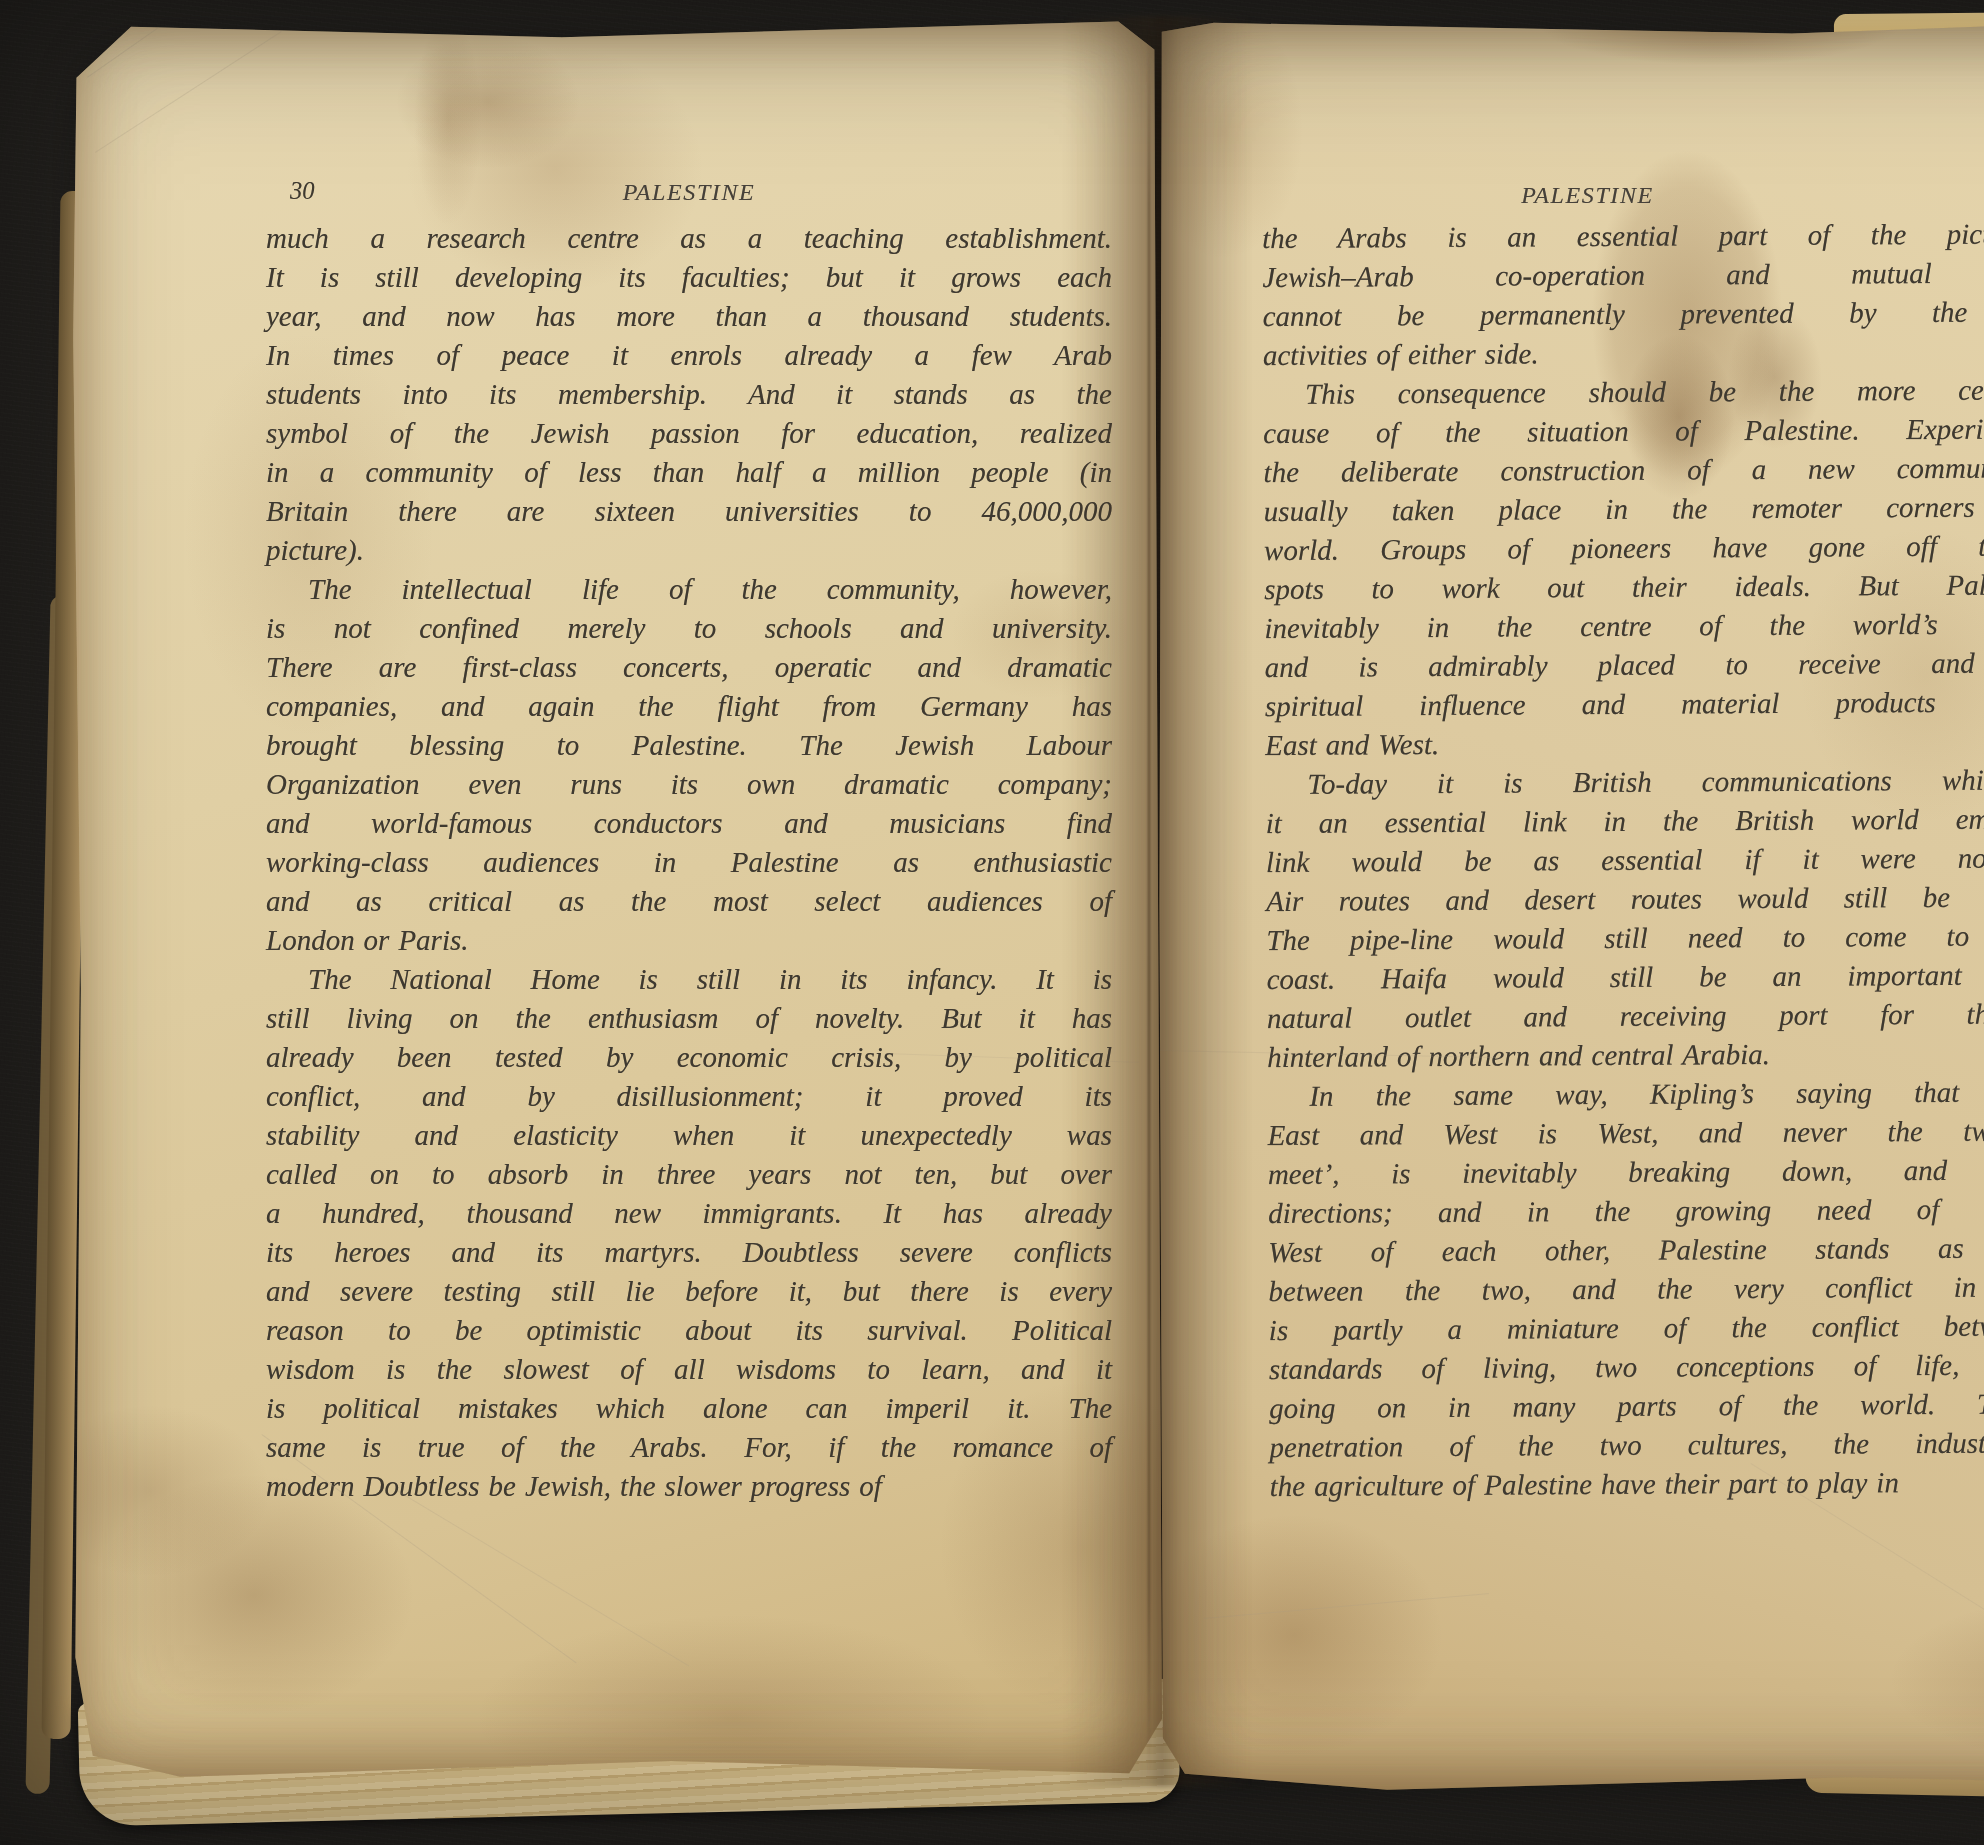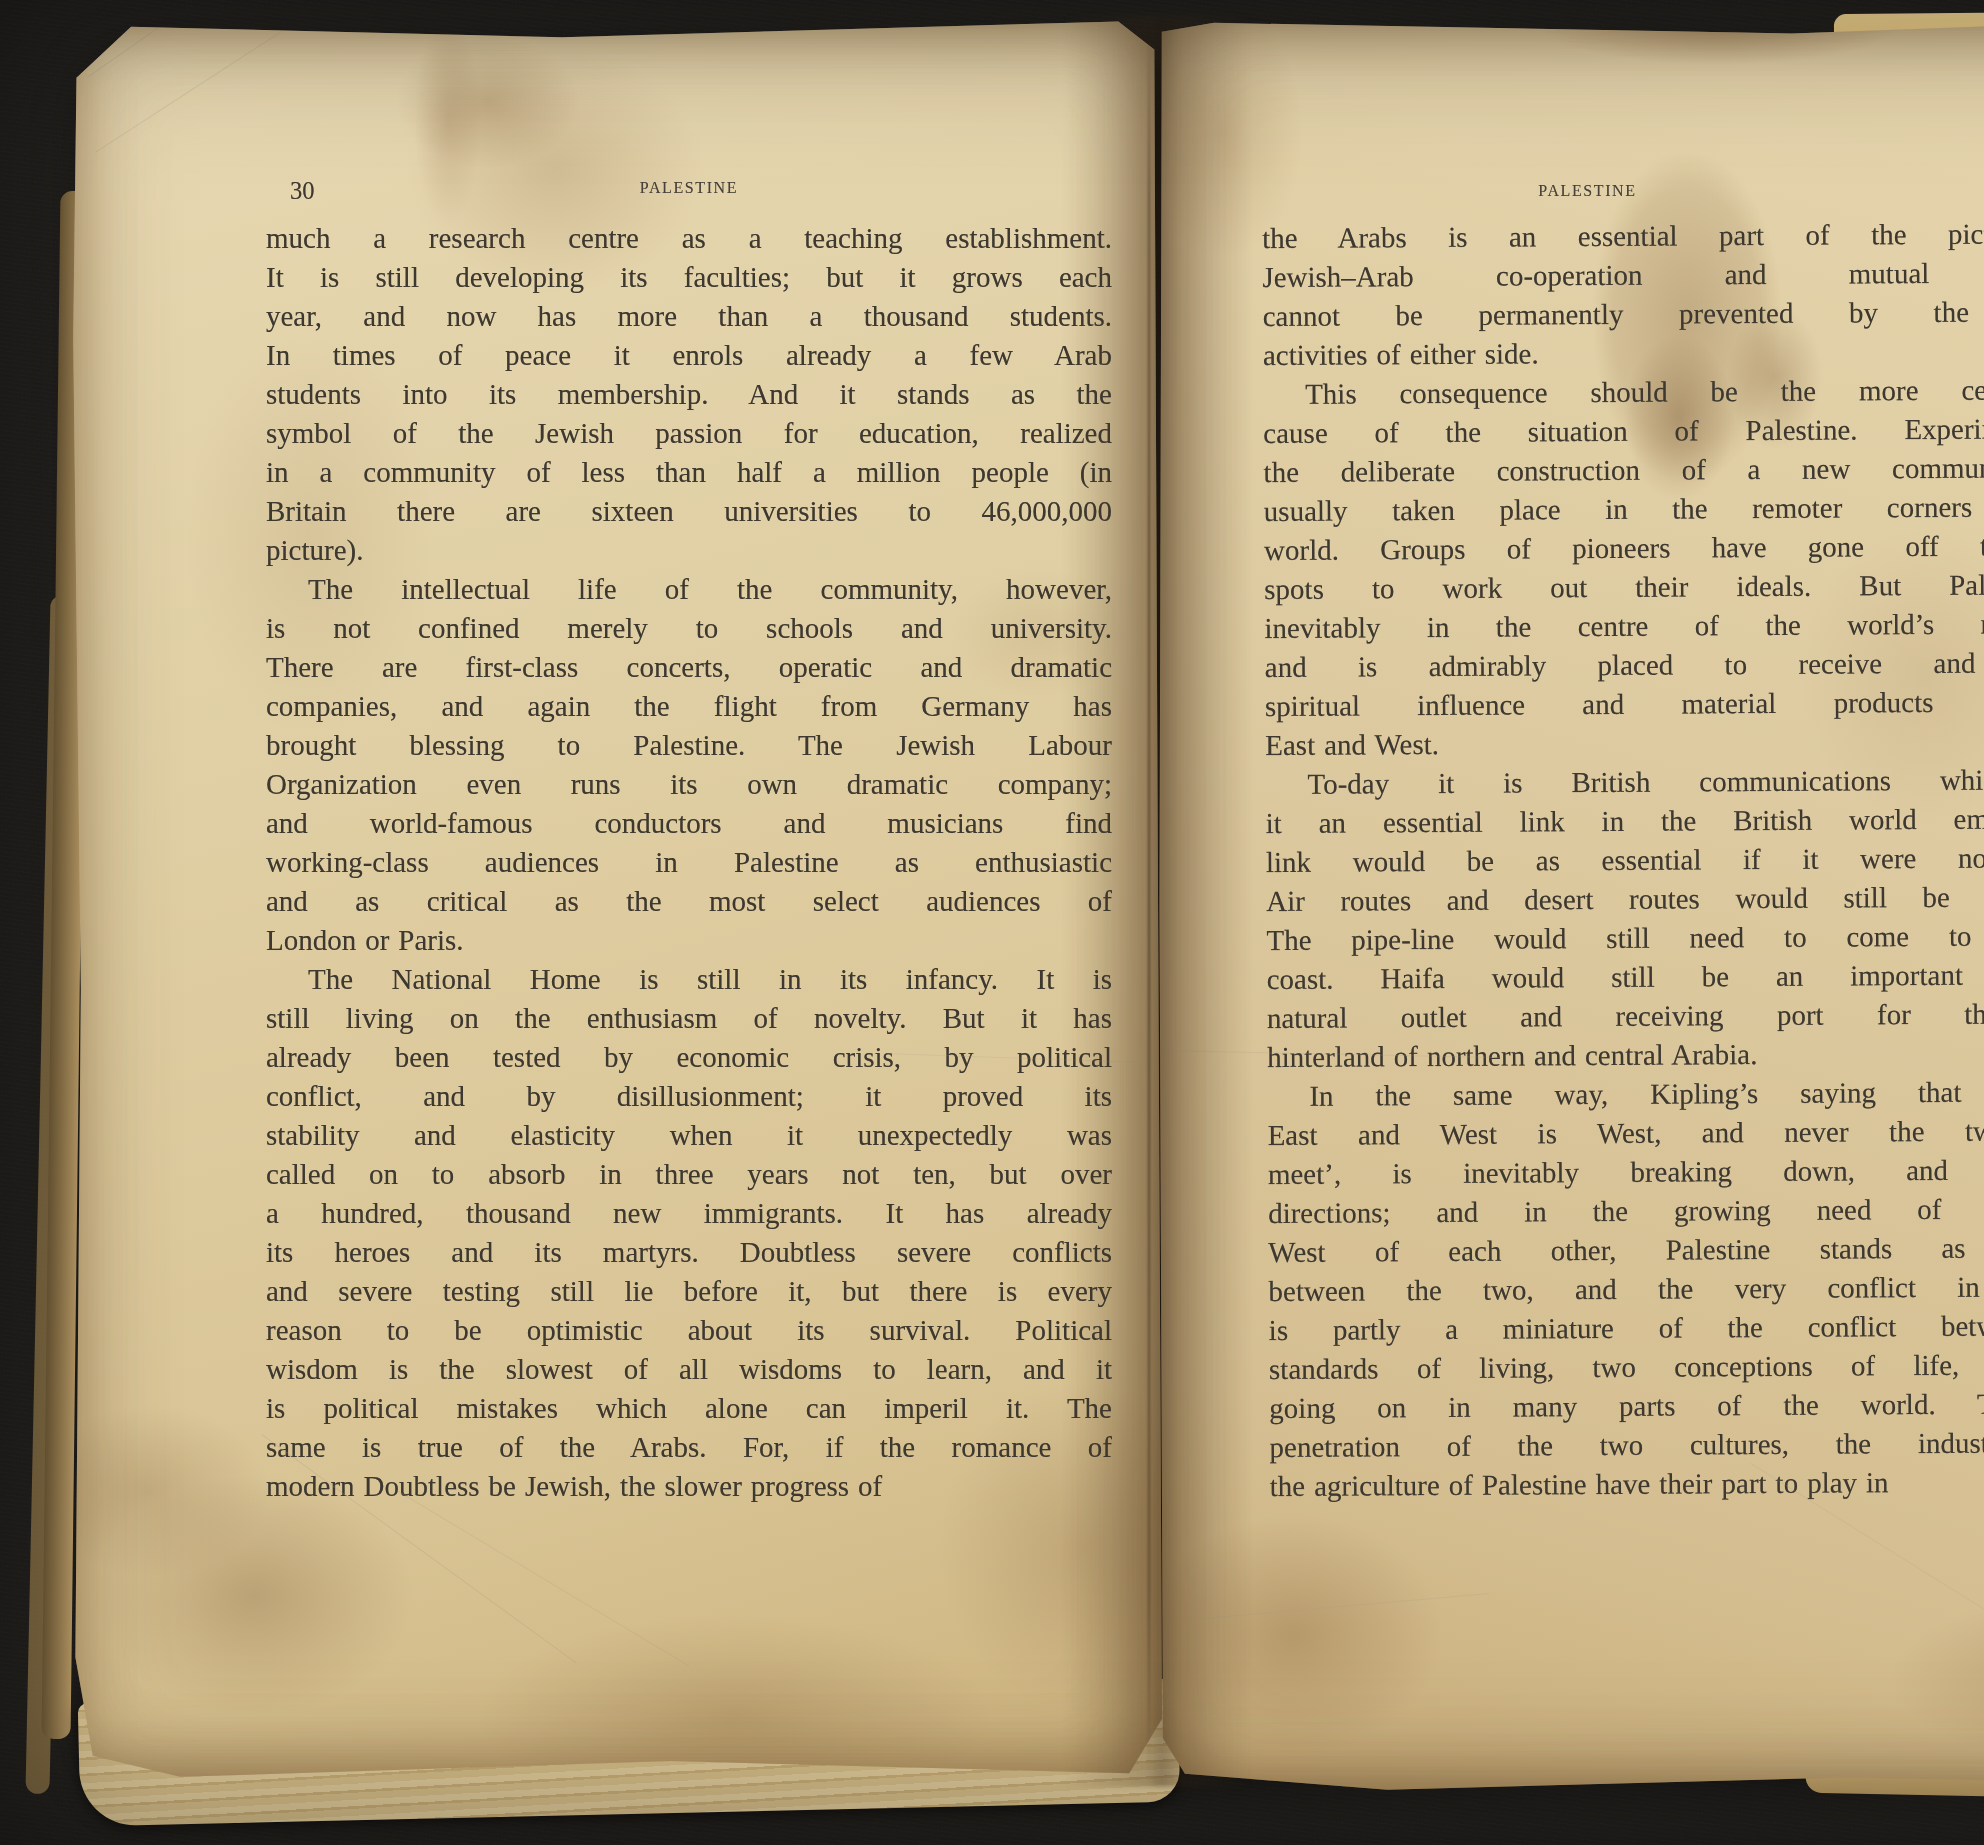--- a/index.html
+++ b/index.html
@@ -23,21 +23,21 @@
   .edge-strip-left-b{left:38px;top:595px;width:24px;height:1199px;transform:rotate(1.2deg);
     background:#8d7448;border-radius:12px;opacity:.85;}
   .edge-band-bottom-left{left:79px;top:1691px;width:1100px;height:123px;transform:rotate(-1.3deg);
     background:repeating-linear-gradient(178deg,#d9c495 0 6.4px,#c2a873 6.4px 9px,#cfb885 9px 16px);
     border-radius:9.5px 6.4px 32px 56px;box-shadow:0 3.2px 14.3px rgba(0,0,0,.55);}
   .edge-band-bottom-right{left:1806px;top:1731px;width:516px;height:67px;transform:rotate(1.2deg);
     background:linear-gradient(to bottom,#d9bd85,#b2945e);border-radius:16px;}
   .underpage-top-right{left:1834px;top:12px;width:422px;height:40px;transform:rotate(-.6deg);
     background:linear-gradient(to bottom,#ecd08f,#dcb96f);border-radius:12px 18px 5.6px 5.6px;}
   
-  .page{position:absolute;z-index:2;}
+  .page{position:absolute;z-index:2;font-style:italic;}
   .page-left{
     left:71px;top:21.4px;width:1091px;height:1759px;
     clip-path:polygon(5.5% .3%,45% .9%,96% 0%,99.3% 1.6%,99.6% 45%,100% 96.5%,97% 99.6%,55% 98.9%,10% 99.8%,2% 98.6%,.4% 93%,.9% 55%,.2% 18%,.5% 3.2%);
     background:
       radial-gradient(ellipse 131px 95px at 417px 81px, rgba(125,88,48,.28), transparent 70%),
       radial-gradient(ellipse 206px 171px at 484px 148px, rgba(138,100,58,.22), transparent 72%),
       radial-gradient(ellipse 48px 151px at 377px 99px, rgba(120,85,45,.18), transparent 70%),
       radial-gradient(ellipse 167px 270px at 238px 514px, rgba(140,105,62,.13), transparent 75%),
       radial-gradient(ellipse 119px 87px at 969px 613px, rgba(140,105,62,.12), transparent 75%),
       radial-gradient(ellipse 222px 167px at 183px 1574px, rgba(122,88,50,.30), transparent 72%),
@@ -81,21 +81,21 @@
     background:linear-gradient(to bottom, rgba(255,250,232,.5), rgba(92,68,38,.55));}
   .crease-tl-a{left:16px;top:56px;width:143px;transform:rotate(-35deg);opacity:.6;}
   .crease-tl-b{left:24px;top:131px;width:222px;transform:rotate(-33deg);opacity:.5;}
   .crease-bl-a{left:191px;top:1413px;width:389px;transform:rotate(36deg);opacity:.55;}
   .crease-bl-b{left:326px;top:1469px;width:341px;transform:rotate(31deg);opacity:.45;}
   .crease-lg{left:814px;top:1032px;width:254px;transform:rotate(2deg);opacity:.35;}
   .crease-rg-a{left:4px;top:1032px;width:341px;transform:rotate(1.2deg);opacity:.4;}
   .crease-rg-b{left:48px;top:1600px;width:286px;transform:rotate(-5deg);opacity:.45;}
   .crease-rb-c{left:595px;top:1445px;width:457px;transform:rotate(32deg);opacity:.4;}
   
-  .running-head{position:absolute;font-size:16px;letter-spacing:1.6px;color:#46413a;
+  .running-head{position:absolute;font-size:24px;letter-spacing:1.6px;color:#46413a;
     text-shadow:0 0.2px 0.6px rgba(70,65,58,.4);}
   .folio{position:absolute;font-size:24.6px;color:#3e3930;text-shadow:0 0.2px 0.6px rgba(62,57,48,.4);}
   .page-body{position:absolute;font-size:29px;line-height:39px;color:#3e3930;word-spacing:.06em;
     text-shadow:0 0.2px 0.6px rgba(62,57,48,.45);}
   .page-left .running-head{left:195px;top:158px;width:846px;text-align:center;}
   .page-left .folio{left:219px;top:156px;}
   .page-left .page-body{left:195px;top:198px;width:846px;}
   .page-right .running-head{left:106px;top:164px;width:651px;text-align:center;}
   .page-right .folio{left:106px;top:159px;width:810px;text-align:right;}
   .page-right .page-body{left:106px;top:201px;width:857px;transform:rotate(-.35deg);transform-origin:0 0;}

